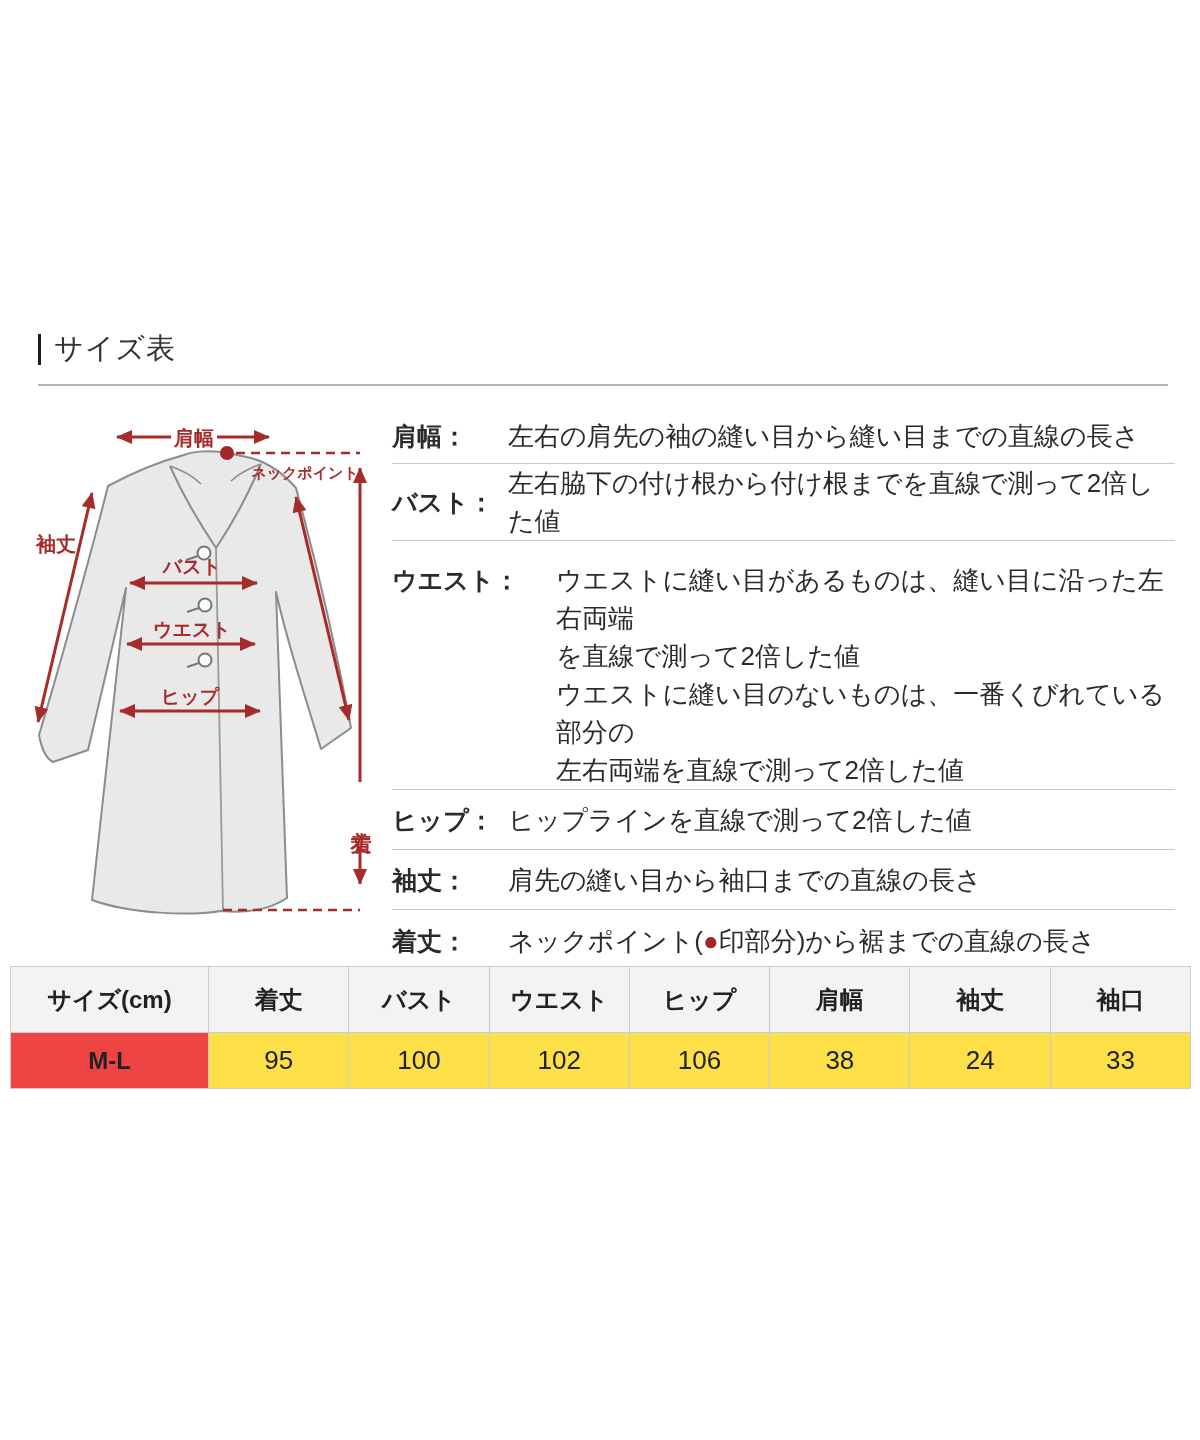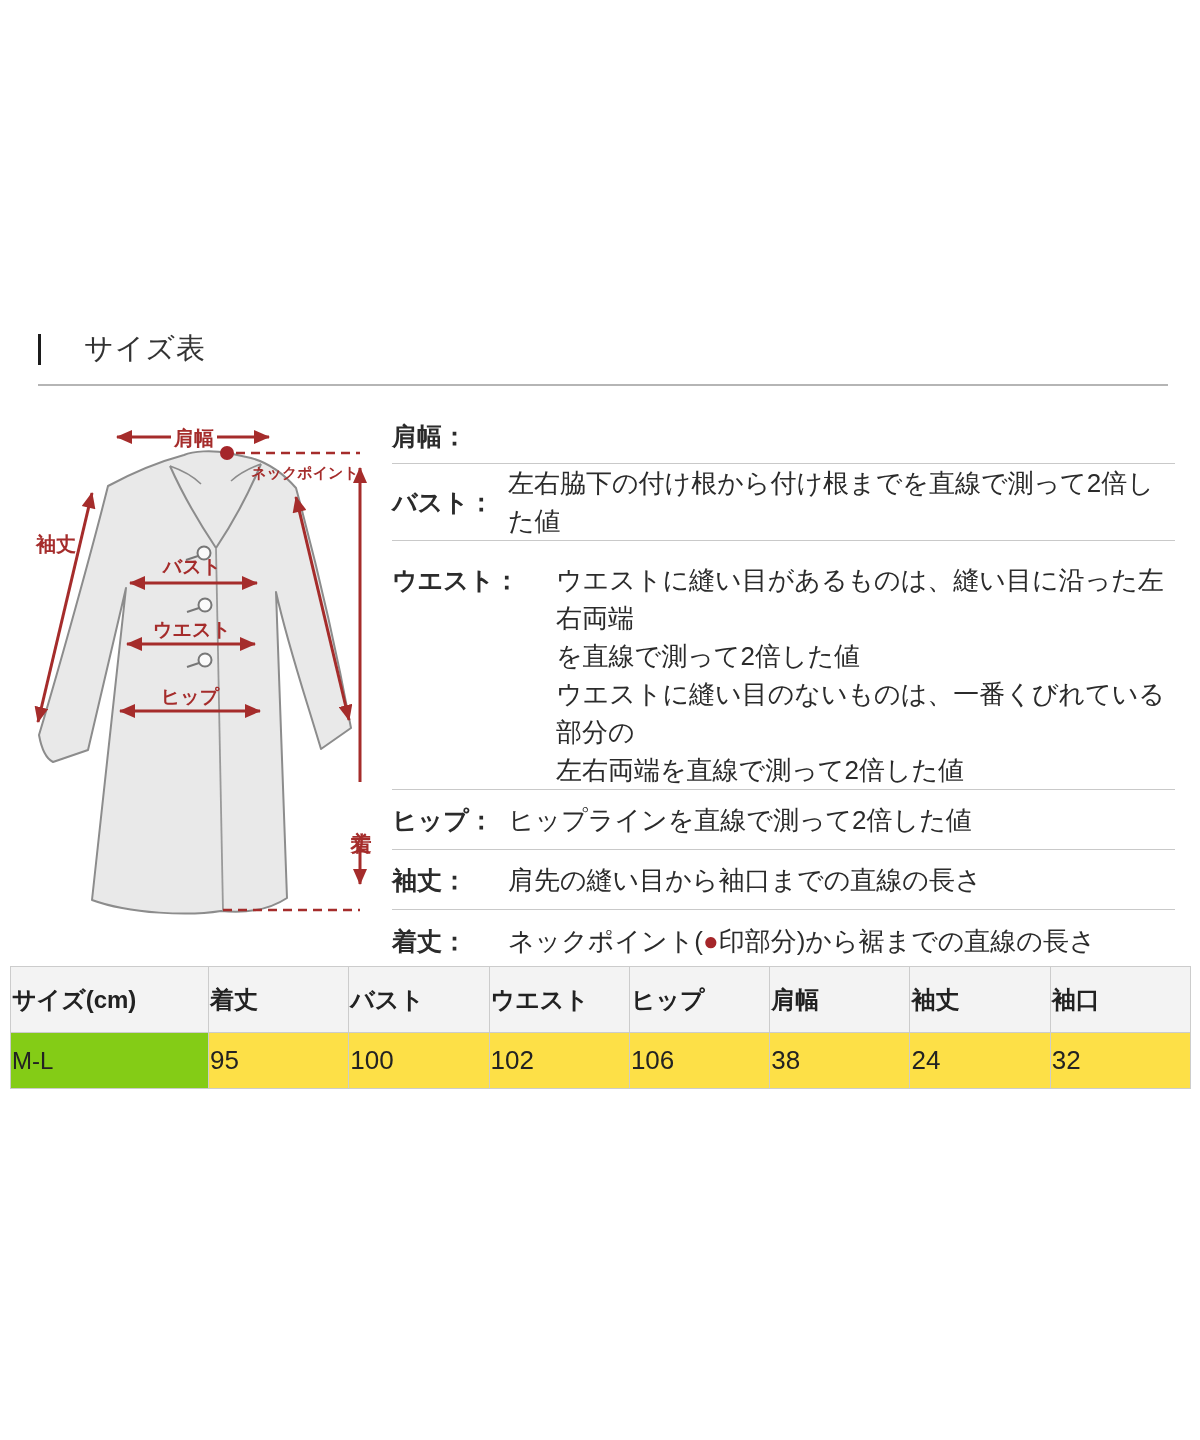--- a/index.html
+++ b/index.html
@@ -4,21 +4,21 @@
 <style>
   html,body{margin:0;padding:0;}
   body{
     width:1200px;height:1440px;background:#ffffff;position:relative;
     font-family:"Liberation Sans","DejaVu Sans",sans-serif;
     color:#2e2e2e;overflow:hidden;
   }
   
   .title-block{position:absolute;left:38px;top:329px;display:flex;align-items:center;}
   .title-bar{width:3px;height:31px;background:#1c1c1c;margin-right:13px;}
-  .page-title{font-size:29px;font-weight:500;color:#333;letter-spacing:1px;margin-left:30px;}
+  .page-title{font-size:29px;font-weight:500;color:#333;letter-spacing:1px;}
   .title-rule{position:absolute;left:38px;top:384px;width:1130px;height:2px;background:#b5b5b5;}
   
   .diagram-wrap{position:absolute;left:20px;top:420px;width:360px;height:500px;}
   .vertical-label{
     position:absolute;left:346px;top:790px;width:30px;height:52px;
     writing-mode:vertical-rl;text-orientation:upright;
     font-size:21px;font-weight:700;color:#a52c2b;background:#fff;
     text-align:center;line-height:30px;letter-spacing:2px;
   }
   
@@ -37,25 +37,25 @@
   .r3{min-height:60px;}
   .r4{min-height:62px;}
   .r5{min-height:60px;}
   .red-dot{color:#a5262a;}
   
   .size-table{
     position:absolute;left:10px;top:966px;width:1180px;
     border-collapse:collapse;table-layout:fixed;
   }
   .size-table th,.size-table td{
-    border:1px solid #cccccc;text-align:left;vertical-align:middle;color:#222;
+    border:1px solid #cccccc;text-align:center;vertical-align:middle;color:#222;
   }
   .size-table th{height:63px;background:#f3f3f3;font-size:24px;font-weight:700;}
   .size-table td{height:53px;font-size:26px;font-weight:400;background:#fde047;}
-  .size-table td.size-cell{background:#84cc16;font-weight:400;font-size:24px;}
+  .size-table td.size-cell{background:#ef4444;font-weight:700;font-size:24px;}
   col.c0{width:198px;}
   col.cn{width:140.3px;}
   
   text.ann{fill:#a52c2b;font-weight:700;font-family:"Liberation Sans","DejaVu Sans",sans-serif;}
 </style>
 </head>
 <body>
 
 <div class="title-block">
   <div class="title-bar"></div>
@@ -138,20 +138,21 @@
     <text class="ann" x="172" y="153" font-size="19" text-anchor="middle">バスト</text>
     <text class="ann" x="172" y="216" font-size="19" text-anchor="middle">ウエスト</text>
     <text class="ann" x="170" y="283" font-size="19" text-anchor="middle">ヒップ</text>
   </svg>
 </div>
 <div class="vertical-label">着丈</div>
 
 <div class="defs">
   <div class="def-row r0">
     <div class="def-term">肩幅：</div>
+    <div class="def-desc">左右の肩先の袖の縫い目から縫い目までの直線の長さ</div>
   </div>
   <div class="def-row r1">
     <div class="def-term">バスト：</div>
     <div class="def-desc">左右脇下の付け根から付け根までを直線で測って2倍した値</div>
   </div>
   <div class="def-row r2 top">
     <div class="def-term">ウエスト：</div>
     <div class="def-desc">
       <span class="line">ウエストに縫い目があるものは、縫い目に沿った左右両端</span>
       <span class="line">を直線で測って2倍した値</span>
@@ -200,16 +201,16 @@
   </thead>
   <tbody>
     <tr>
       <td class="size-cell">M-L</td>
       <td>95</td>
       <td>100</td>
       <td>102</td>
       <td>106</td>
       <td>38</td>
       <td>24</td>
-      <td>32</td>
+      <td>33</td>
     </tr>
   </tbody>
 </table>
 
 </body></html>

